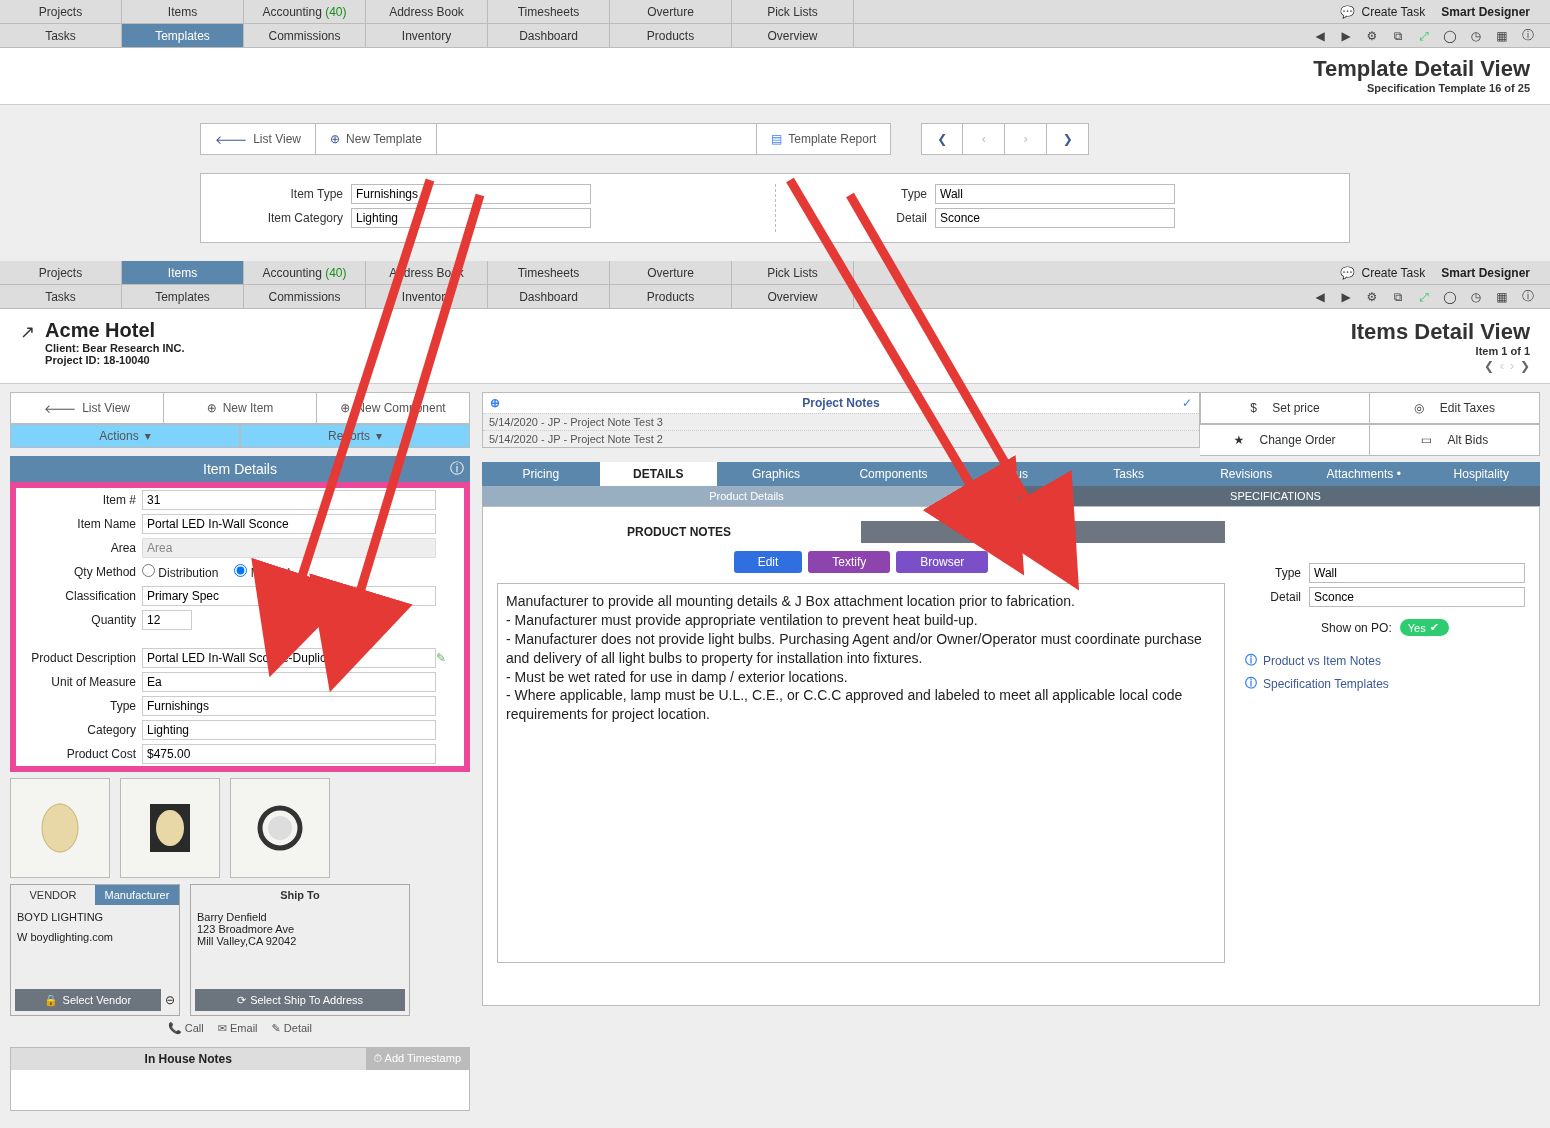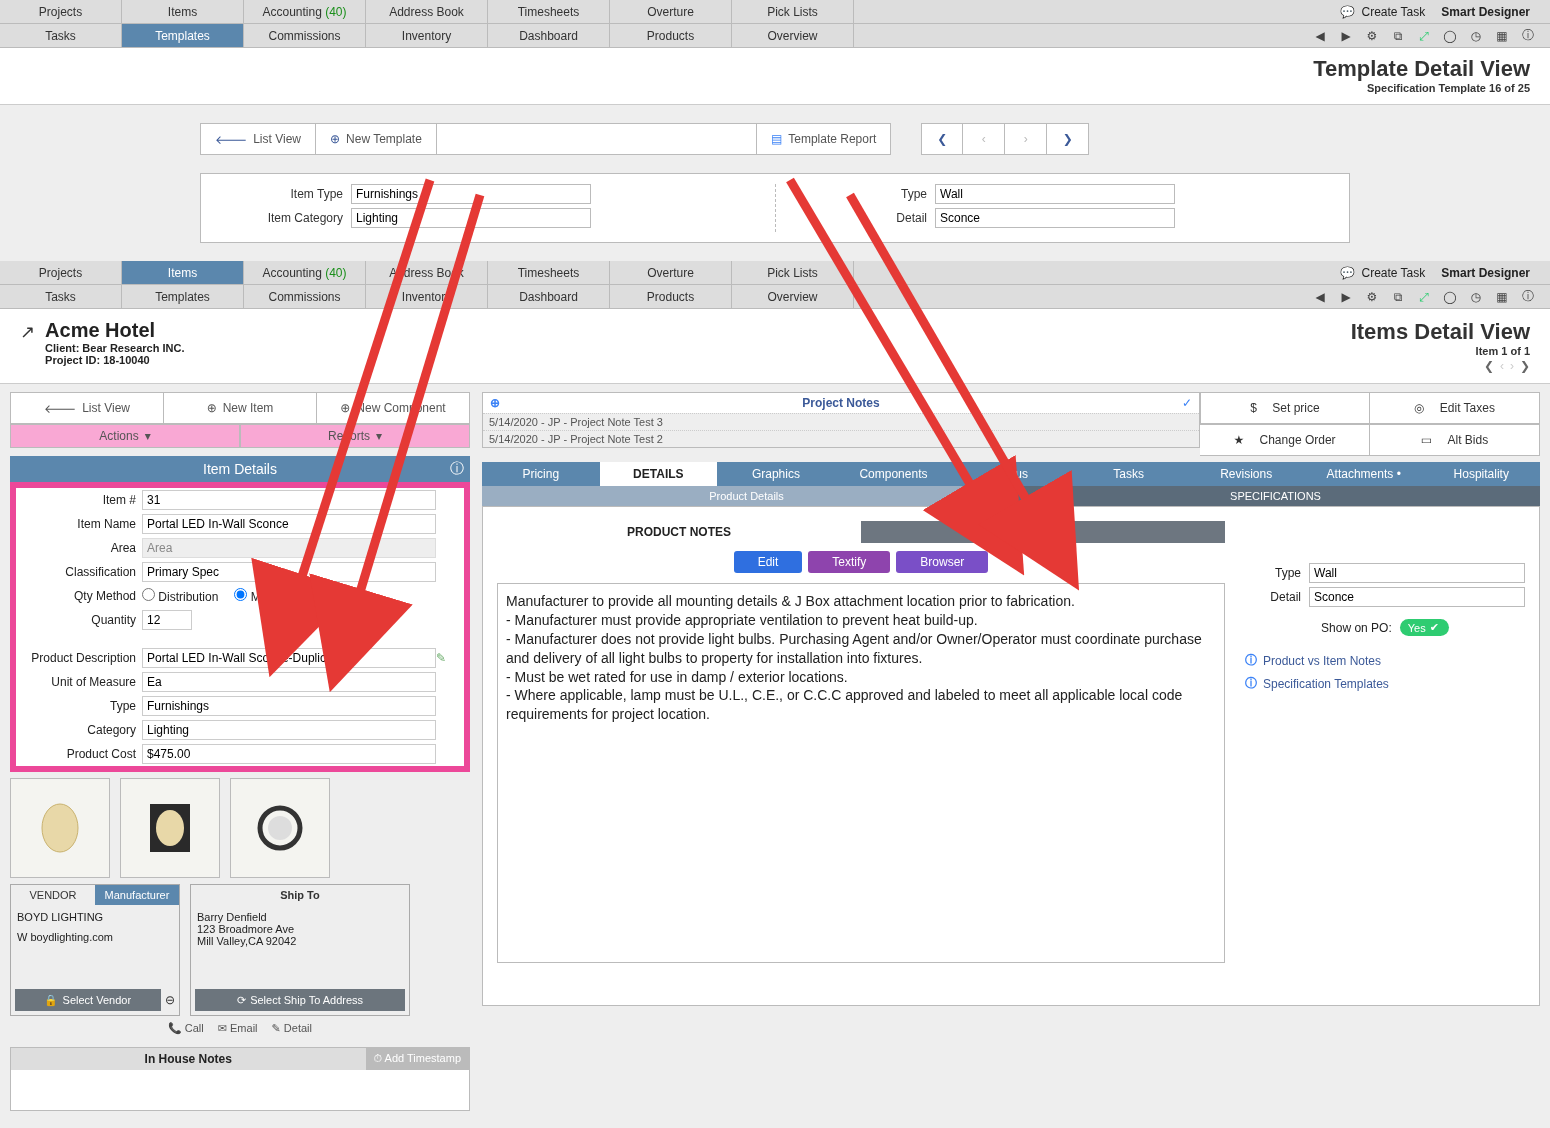--- a/index.html
+++ b/index.html
@@ -73,21 +73,21 @@
   .darkbar {
     background:#5b87ad; color:#fff; height:26px; display:flex; align-items:center; justify-content:center; font-size:14px; position:relative;
   }
   .darkbar .info { position:absolute; right:6px; color:#fff; }
   .panel { border:6px solid #ec4899; background:#fff; }
   .formrow { display:grid; grid-template-columns: 120px 1fr 22px; align-items:center; padding:2px 6px; }
   .formrow label { text-align:right; padding-right:6px; color:#222; }
   .formrow .val { border:1px solid #ccc; height:20px; padding:0 4px; font-size:12px; }
   .formrow .val.ro { background:#eee; color:#888; border-color:#ddd;}
   .radio { display:flex; gap:10px; align-items:center; height:20px;}
-  .greydrop { background:#f9a8d4; border:1px solid #bbb; height:24px; display:flex; align-items:center; justify-content:center; gap:6px; color:#555;}
+  .greydrop { background:#7dd3fc; border:1px solid #bbb; height:24px; display:flex; align-items:center; justify-content:center; gap:6px; color:#555;}
   .thumbs { display:flex; gap:10px; padding:6px 0; }
   .thumb { width:100px; height:100px; border:1px solid #bbb; background:#f4f4f0; display:flex; align-items:center; justify-content:center; }
   .thumb svg { width:60px; height:60px; }
   .vtabs { display:flex; gap:10px; }
   .vbox { width:170px; border:1px solid #aaa; }
   .vtabhdr { display:flex; }
   .vtabhdr .tab { flex:1; text-align:center; padding:4px 0; font-size:11px; background:#5b87ad; color:#fff; }
   .vtabhdr .tab.inactive { background:#eee; color:#333; }
   .vbody { padding:6px; font-size:11px; min-height:80px; }
   .greybtn { background:#6c757d; color:#fff; border:none; height:22px; font-size:11px; display:flex; align-items:center; justify-content:center; gap:4px; width:100%; cursor:pointer;}
@@ -333,32 +333,32 @@
               <label>Item Name</label>
               <input class="val" value="Portal LED In-Wall Sconce" style="">
               <span></span>
             </div>
           <div class="formrow">
               <label>Area</label>
               <input class="val ro" value="Area" style="">
               <span></span>
             </div>
           <div class="formrow">
-              <label>Classification</label>
-              <input class="val" value="Primary Spec" style="">
-              <span></span>
-            </div>
-          <div class="formrow">
               <label>Qty Method</label>
             <div class="radio">
               <label><input type="radio" style=""> <span>Distribution</span></label>
               <label><input type="radio" checked="" style=""> <span>Manual</span></label>
             </div>
               <span></span>
           </div>
+          <div class="formrow">
+              <label>Classification</label>
+              <input class="val" value="Primary Spec" style="">
+              <span></span>
+            </div>
           <div class="formrow">
               <label>Quantity</label>
               <input class="val" style="width: 50px;" value="12">
               <span></span>
             </div>
           <div style="height:14px"></div>
           <div class="formrow">
               <label>Product Description</label>
               <input class="val" value="Portal LED In-Wall Sconce-Duplicate" style="">
               <span class="pencil">✎</span>

